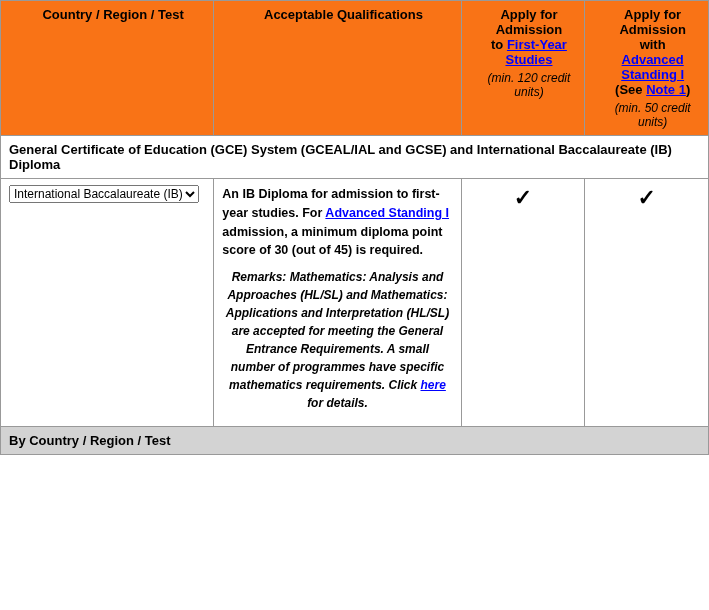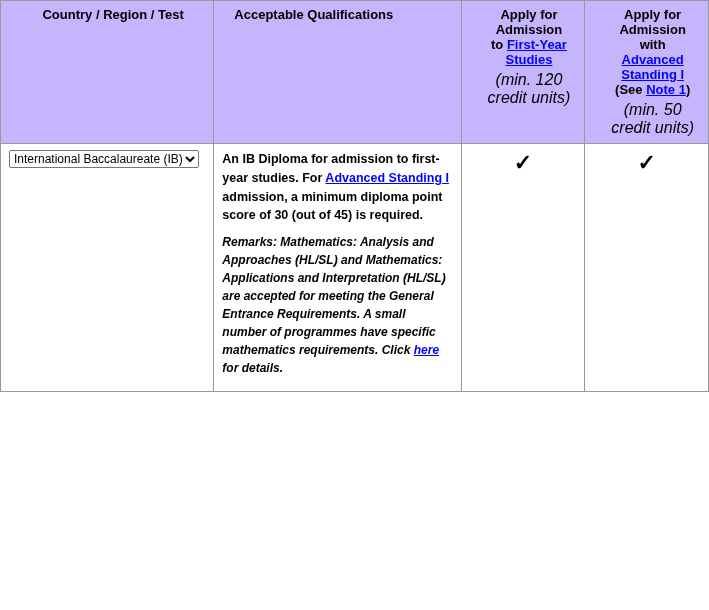--- a/index.html
+++ b/index.html
@@ -18,51 +18,51 @@
       width: 100%;
       border-collapse: collapse;
       border: 1px solid #999;
     }
     th, td {
       border: 1px solid #999;
       padding: 6px 8px;
       vertical-align: top;
     }
     thead th {
-      background-color: #c4b5fd;
+      background-color: #f97316;
       text-align: center;
       font-weight: bold;
       font-size: 13px;
       padding-left: 20px;
     }
     th.col-country {
       width: 200px;
       text-align: center;
     }
     th.col-qual {
       width: 240px;
-      text-align: left;
+      text-align: center;
     }
     th.col-apply1 {
       width: 120px;
       text-align: center;
     }
     th.col-apply2 {
       width: 120px;
       text-align: center;
     }
     .header-link {
       color: #00f;
       text-decoration: underline;
       margin-top: 29px;
     }
     .header-sub {
       font-style: italic;
       font-weight: normal;
-      font-size: 16px;
+      font-size: 12px;
       color: #000;
       display: block;
       margin-top: 4px;
     }
     .section-header td {
       background-color: #fff;
       font-weight: bold;
       font-size: 13px;
       padding: 6px 8px;
     }
@@ -93,20 +93,21 @@
       color: #00f;
       text-decoration: underline;
     }
     .qual-text p {
       margin-bottom: 8px;
     }
     .italic-remark {
       font-style: italic;
       font-size: 12px;
       line-height: 1.5;
+      text-align: center;
     }
   </style>
 </head>
 <body>
 
 <table>
   <thead>
     <tr>
       <th class="col-country">
         <span>Country / Region / Test</span>
@@ -118,33 +119,43 @@
         <span>Apply for<br>Admission<br>to <a class="header-link">First-Year Studies</a></span>
         <span class="header-sub">(min. 120 credit units)</span>
       </th>
       <th class="col-apply2">
         <span>Apply for<br>Admission with<br><a class="header-link">Advanced Standing I</a><br>(See <a class="header-link">Note 1</a>)</span>
         <span class="header-sub">(min. 50 credit units)</span>
       </th>
     </tr>
   </thead>
   <tbody>
+    <tr class="section-header">
+      <td colspan="4">
+        <span>General Certificate of Education (GCE) System (GCEAL/IAL and GCSE) and International Baccalaureate (IB) Diploma</span>
+      </td>
+    </tr>
     <tr class="data-row">
       <td>
         <select>
           <option>International Baccalaureate (IB) Diploma</option>
         </select>
       </td>
       <td>
         <div class="qual-text">
           <p>An IB Diploma for admission to first-year studies. For <a class="header-link">Advanced Standing I</a> admission, a minimum diploma point score of 30 (out of 45) is required.</p>
           <p class="italic-remark"><em>Remarks: Mathematics: Analysis and Approaches (HL/SL) and Mathematics: Applications and Interpretation (HL/SL) are accepted for meeting the General Entrance Requirements. A small number of programmes have specific mathematics requirements. Click <a class="header-link">here</a> for details.</em></p>
         </div>
       </td>
       <td class="checkmark">
         <span>✓</span>
       </td>
       <td class="checkmark">
         <span>✓</span>
       </td>
     </tr>
+    <tr class="section-footer">
+      <td colspan="4">
+        <span>By Country / Region / Test</span>
+      </td>
+    </tr>
   </tbody>
 </table>
 
 </body></html>

